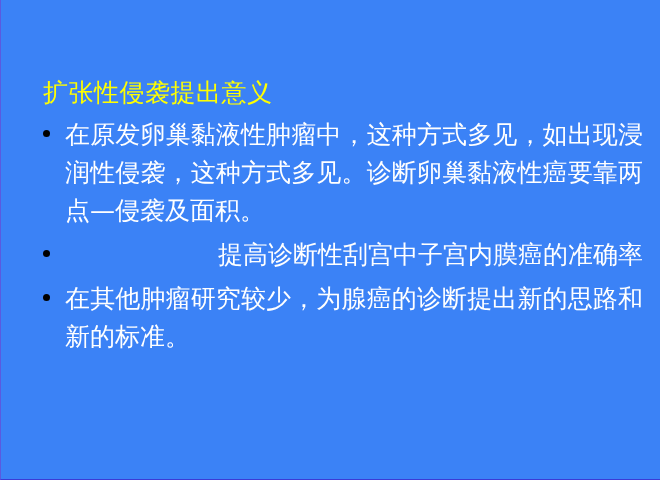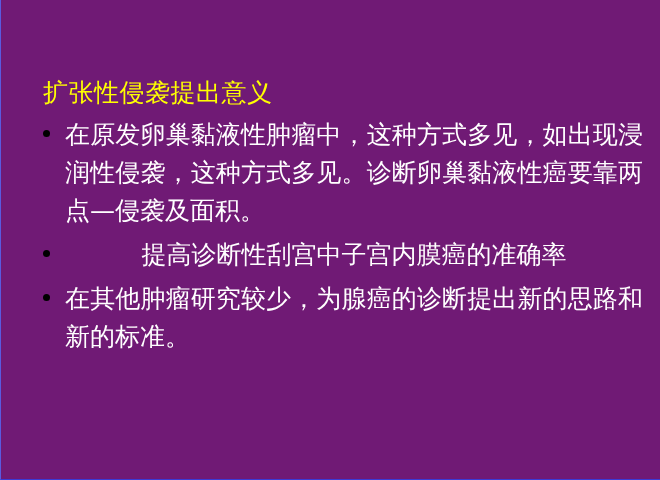--- a/index.html
+++ b/index.html
@@ -11,21 +11,21 @@
     height: 480px;
     overflow: hidden;
     font-family: "DejaVu Sans", "Liberation Sans", sans-serif;
   }
 
   .slide {
     position: relative;
     box-sizing: border-box;
     width: 660px;
     height: 480px;
-    background: #701a75;
+    background: #3b82f6;
     border-left: 1px solid #5a5ae0;
     border-bottom: 1px solid #3b3bd6;
     overflow: hidden;
   }
 
   .slide-title {
     position: absolute;
     left: 42px;
     top: 78px;
     color: #ffff00;
@@ -65,21 +65,21 @@
     color: #ffffff;
     font-size: 25px;
     line-height: 38px;
     letter-spacing: 0px;
     text-align: justify;
     text-justify: inter-character;
     font-family: "DejaVu Sans", "Liberation Sans", sans-serif;
   }
 
   .bullet-item.b1 .bullet-text { width: 578px; }
-  .bullet-item.b2 .bullet-text { width: 578px; text-align: center; }
+  .bullet-item.b2 .bullet-text { width: 578px; text-align: right; }
   .bullet-item.b3 .bullet-text { width: 578px; }
 
   .bullet-item.b2 { margin-top: 6px; }
   .bullet-item.b3 { margin-top: 6px; }
 </style>
 </head>
 <body>
 
 <div class="slide">
 

